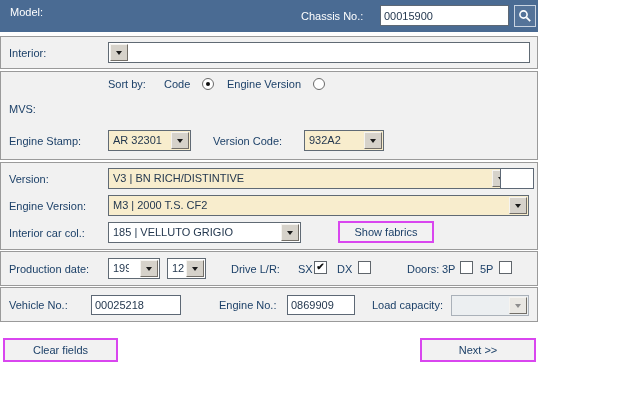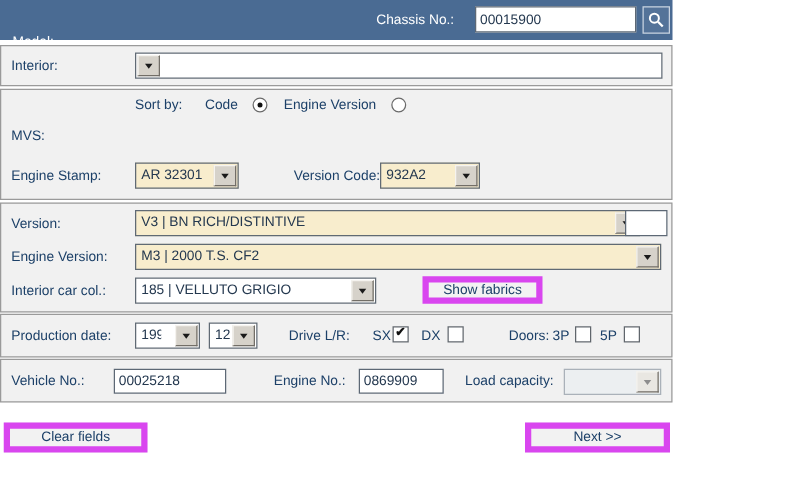--- a/index.html
+++ b/index.html
@@ -33,33 +33,33 @@
 
   .chk { position:absolute; width:13px; height:13px; background:#fff;
          border:1px solid #60666c; box-sizing:border-box; text-align:center;
          font-size:10px; line-height:10px; color:#101010; font-weight:bold; }
   .radio { position:absolute; width:12px; height:12px; border-radius:50%;
            background:#fff; border:1px solid #6a6a6a; box-sizing:border-box; }
   .radio.checked::after { content:""; position:absolute; left:3px; top:3px;
            width:4px; height:4px; border-radius:50%; background:#101010; }
 
   .pushbtn { position:absolute; box-sizing:border-box; background:#f2f2f2;
-             border:5px solid #d946ef; color:#1c4068; display:flex;
+             border:2px solid #d946ef; color:#1c4068; display:flex;
              align-items:center; justify-content:center; cursor:default; }
   .searchbtn { position:absolute; left:514px; top:5px; width:22px; height:22px;
                box-sizing:border-box; border:1px solid #c8d3e1; background:rgba(255,255,255,0.06);
                display:flex; align-items:center; justify-content:center; }
 </style>
 </head>
 <body>
 
 <div id="stage">
 
   <div class="bluebar">
-    <span class="lbl w" style="left:10px; top:28px;">Model:</span>
+    <span class="lbl w" style="left:10px; top:6px;">Model:</span>
     <span class="lbl w" style="left:301px; top:10px;">Chassis No.:</span>
     <input class="inp" style="left: 380px; top: 5px; width: 129px;" value="00015900">
     <div class="searchbtn">
       <svg width="14" height="14" viewBox="0 0 14 14">
         <circle cx="5.5" cy="5.5" r="3.6" fill="none" stroke="#ffffff" stroke-width="1.6"></circle>
         <line x1="8.4" y1="8.4" x2="12.2" y2="12.2" stroke="#ffffff" stroke-width="1.8"></line>
       </svg>
     </div>
   </div>
 
@@ -81,21 +81,21 @@
 
     <span class="lbl" style="left:8px; top:31px;">MVS:</span>
 
     <span class="lbl" style="left:8px; top:63px;">Engine Stamp:</span>
     <div class="sel cream" style="left:107px; top:58px; width:83px;">
       <span class="txt">AR 32301</span>
       <span class="btn">
           <span class="arrow"></span>
         </span>
     </div>
-    <span class="lbl" style="left:234px; top:63px;">Version Code:</span>
+    <span class="lbl" style="left:212px; top:63px;">Version Code:</span>
     <div class="sel cream" style="left:303px; top:58px; width:80px;">
       <span class="txt">932A2</span>
       <span class="btn">
           <span class="arrow"></span>
         </span>
     </div>
   </div>
 
   <div class="section" style="top:162px; height:88px;">
     <span class="lbl" style="left:8px; top:10px;">Version:</span>

